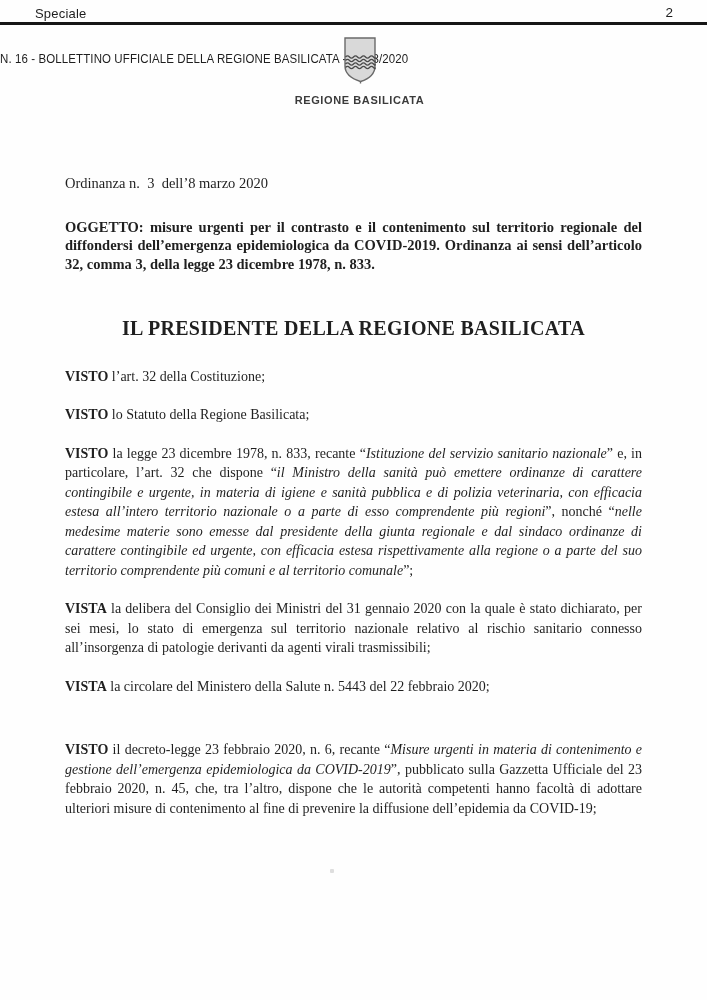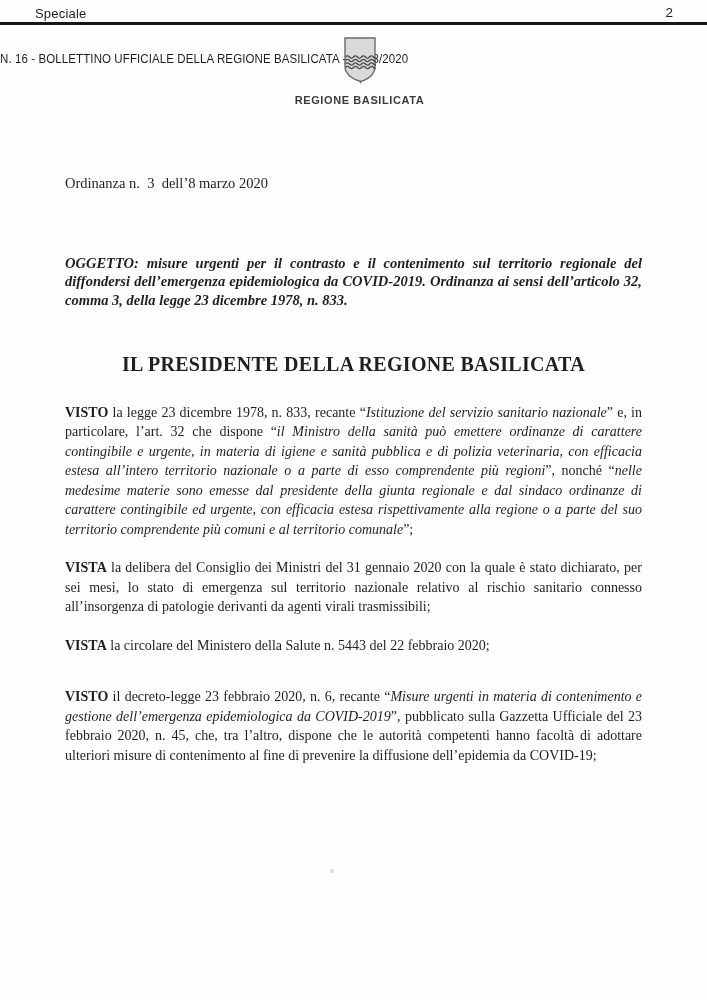--- a/index.html
+++ b/index.html
@@ -64,40 +64,39 @@
     width: 577px;
     font-size: 14px;
     line-height: 19.5px;
   }
   .ordinanza-line {
     font-size: 14.5px;
     white-space: pre;
     margin: 4px 0 0 0;
   }
   .subject {
-    margin-top: 60px;
+    margin-top: 24px;
     font-weight: 700;
     font-size: 14.5px;
     line-height: 18.5px;
     text-align: justify;
-    font-style: italic;
   }
   .doc-heading {
     margin-top: 46px;
     text-align: center;
     font-weight: 700;
     font-size: 20px;
     letter-spacing: 0.3px;
   }
   .para-list { margin-top: 28px; }
   .para {
     margin: 0 0 19px 0;
     text-align: justify;
   }
-  .para:last-child { margin-top: 32px; }
+  .para:last-child { margin-top: 44px; }
   .para .b { font-weight: 700; }
   .para .i { font-style: italic; }
 
   
   .speck {
     position: absolute;
     top: 869px; left: 330px;
     width: 4px; height: 4px;
     background: #b9b9b9;
     opacity: 0.45;
@@ -132,20 +131,22 @@
   </div>
 
   <div class="doc">
     <div class="ordinanza-line">Ordinanza n.  3  dell’8 marzo 2020</div>
 
     <div class="subject">OGGETTO: misure urgenti per il contrasto e il contenimento sul territorio regionale del diffondersi dell’emergenza epidemiologica da COVID-2019. Ordinanza ai sensi dell’articolo 32, comma 3, della legge 23 dicembre 1978, n. 833.</div>
 
     <div class="doc-heading">IL PRESIDENTE DELLA REGIONE BASILICATA</div>
 
     <div class="para-list">
+        <p class="para"><span class="b">VISTO</span><span> l’art. 32 della Costituzione;</span></p>
+        <p class="para"><span class="b">VISTO</span><span> lo Statuto della Regione Basilicata;</span></p>
         <p class="para"><span class="b">VISTO</span><span> la legge 23 dicembre 1978, n. 833, recante “</span><span class="i">Istituzione del servizio sanitario nazionale</span><span>” e, in particolare, l’art. 32 che dispone “</span><span class="i">il Ministro della sanità può emettere ordinanze di carattere contingibile e urgente, in materia di igiene e sanità pubblica e di polizia veterinaria, con efficacia estesa all’intero territorio nazionale o a parte di esso comprendente più regioni</span><span>”, nonché “</span><span class="i">nelle medesime materie sono emesse dal presidente della giunta regionale e dal sindaco ordinanze di carattere contingibile ed urgente, con efficacia estesa rispettivamente alla regione o a parte del suo territorio comprendente più comuni e al territorio comunale</span><span>”;</span></p>
         <p class="para"><span class="b">VISTA</span><span> la delibera del Consiglio dei Ministri del 31 gennaio 2020 con la quale è stato dichiarato, per sei mesi, lo stato di emergenza sul territorio nazionale relativo al rischio sanitario connesso all’insorgenza di patologie derivanti da agenti virali trasmissibili;</span></p>
         <p class="para"><span class="b">VISTA</span><span> la circolare del Ministero della Salute n. 5443 del 22 febbraio 2020;</span></p>
         <p class="para"><span class="b">VISTO</span><span> il decreto-legge 23 febbraio 2020, n. 6, recante “</span><span class="i">Misure urgenti in materia di contenimento e gestione dell’emergenza epidemiologica da COVID-2019</span><span>”, pubblicato sulla Gazzetta Ufficiale del 23 febbraio 2020, n. 45, che, tra l’altro, dispone che le autorità competenti hanno facoltà di adottare ulteriori misure di contenimento al fine di prevenire la diffusione dell’epidemia da COVID-19;</span></p>
       </div>
   </div>
 
   <div class="speck"></div>
 
 </div>

